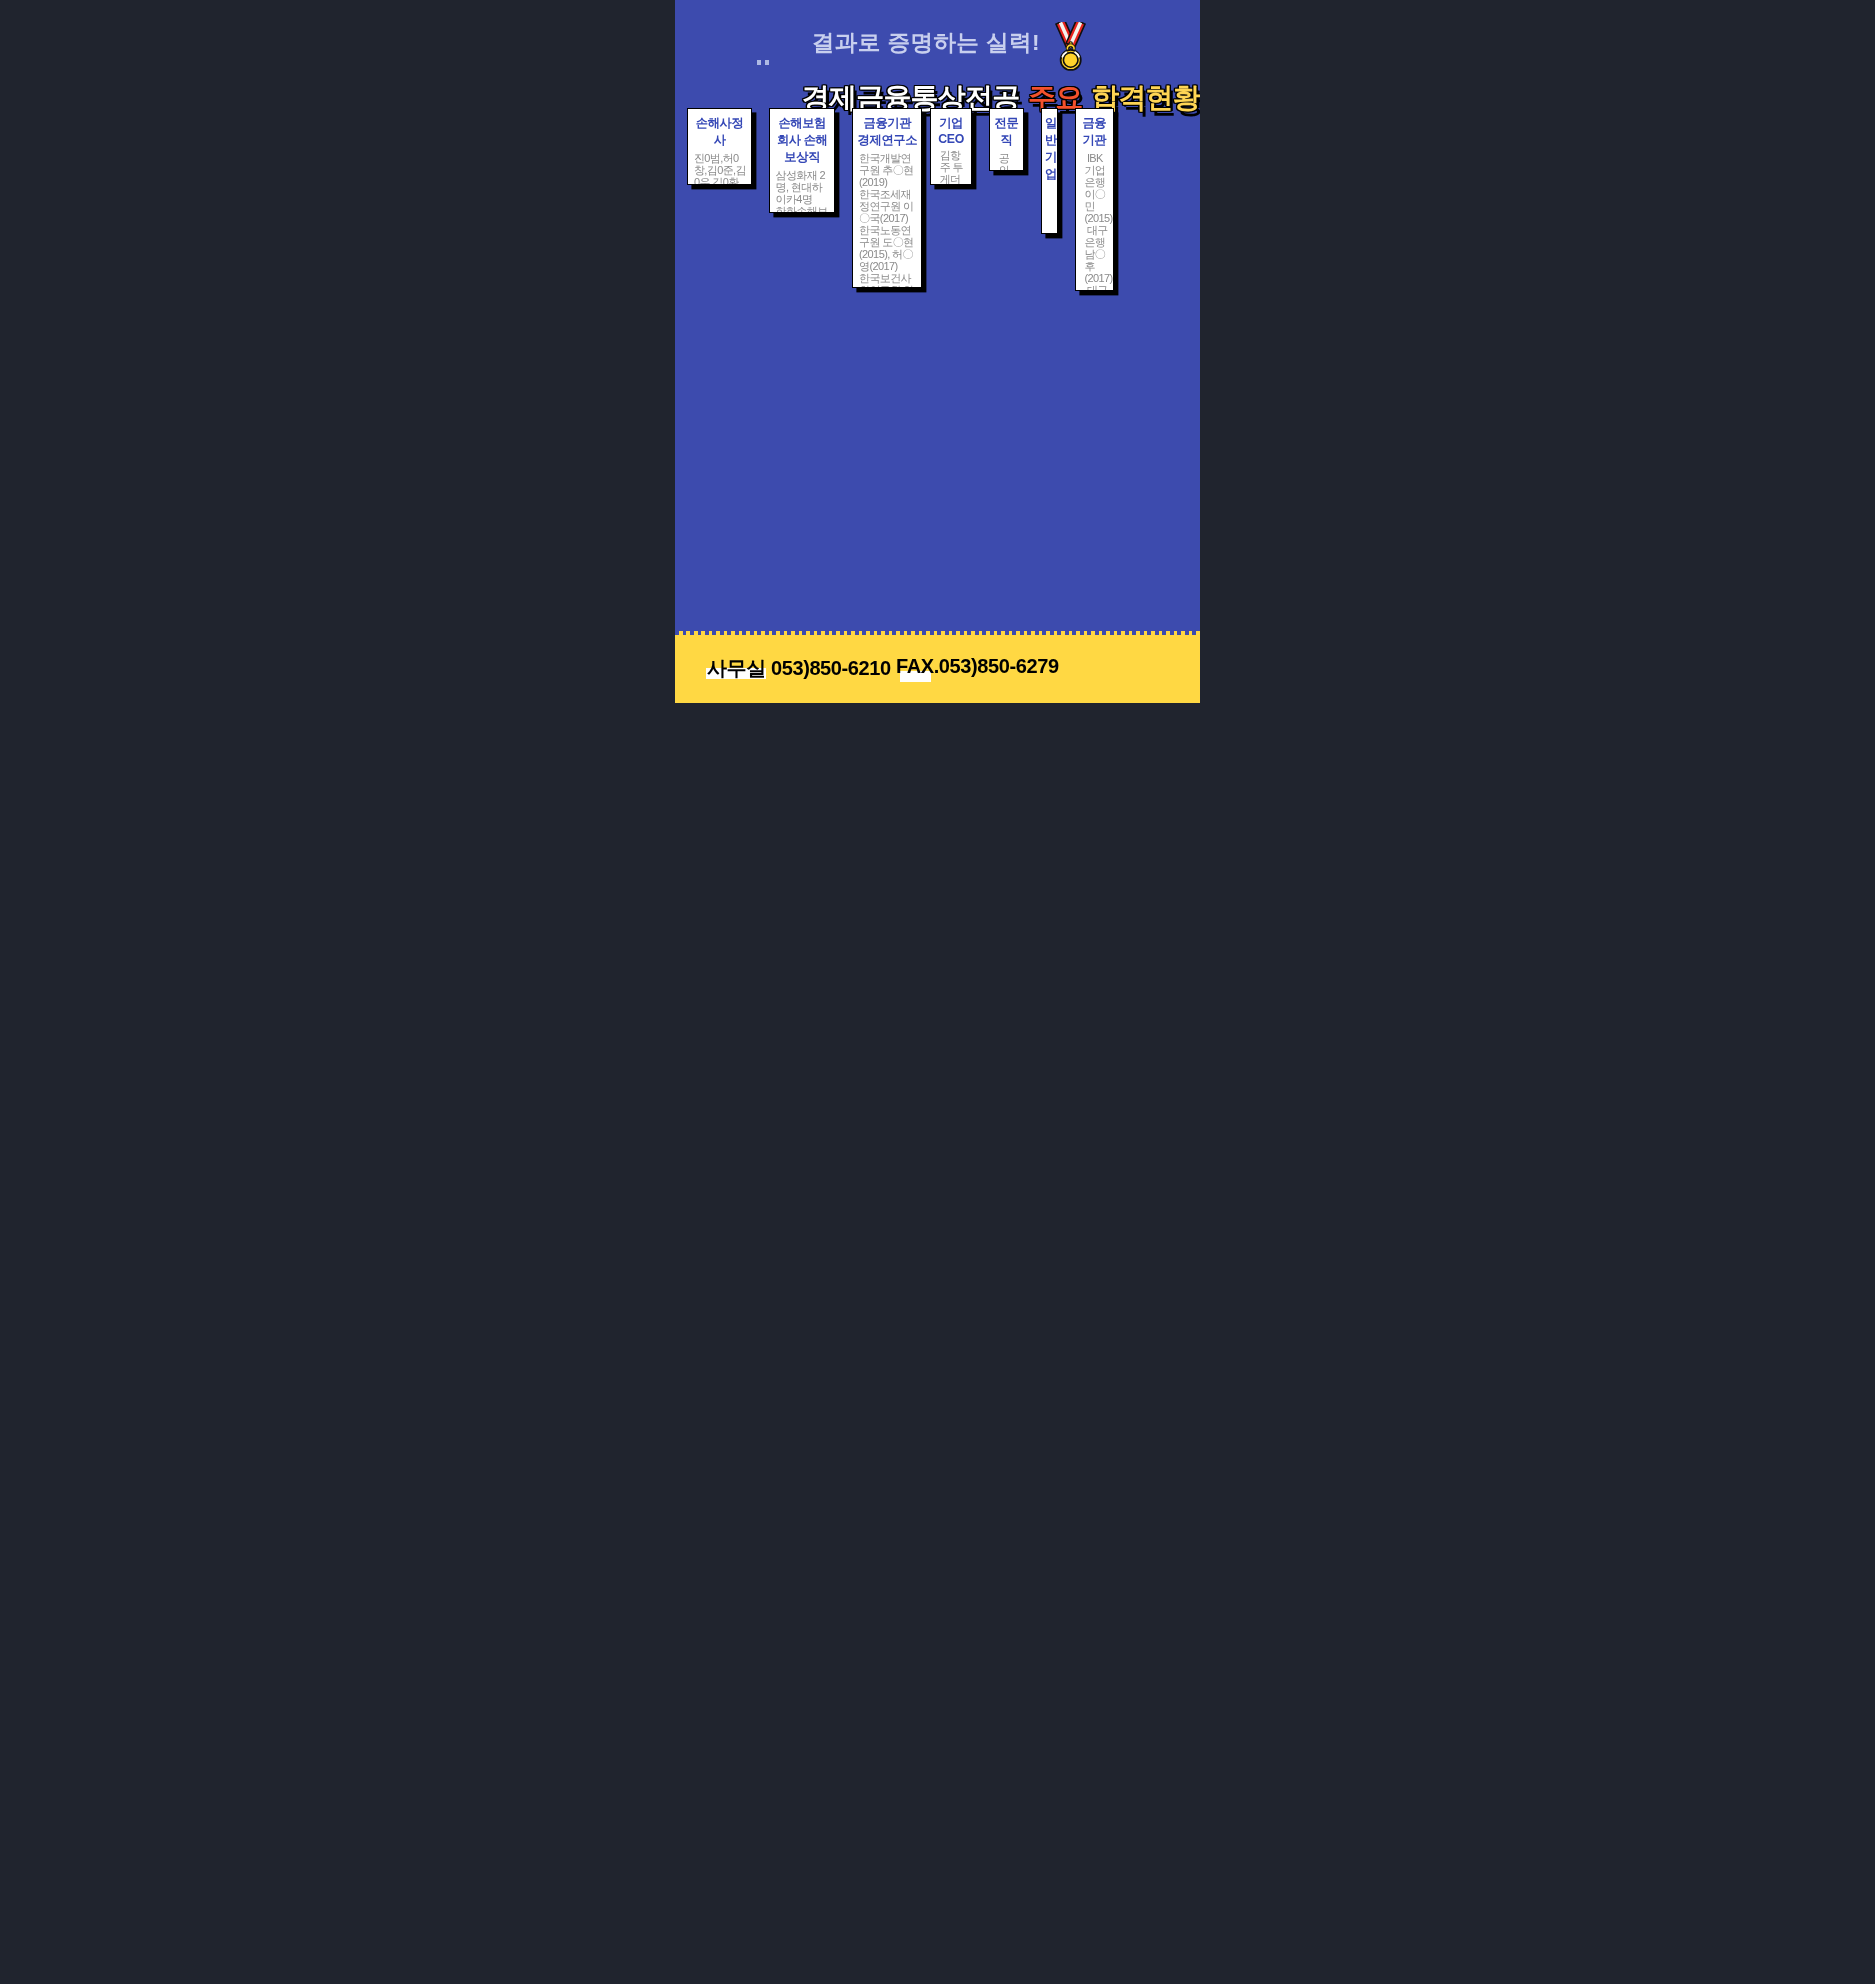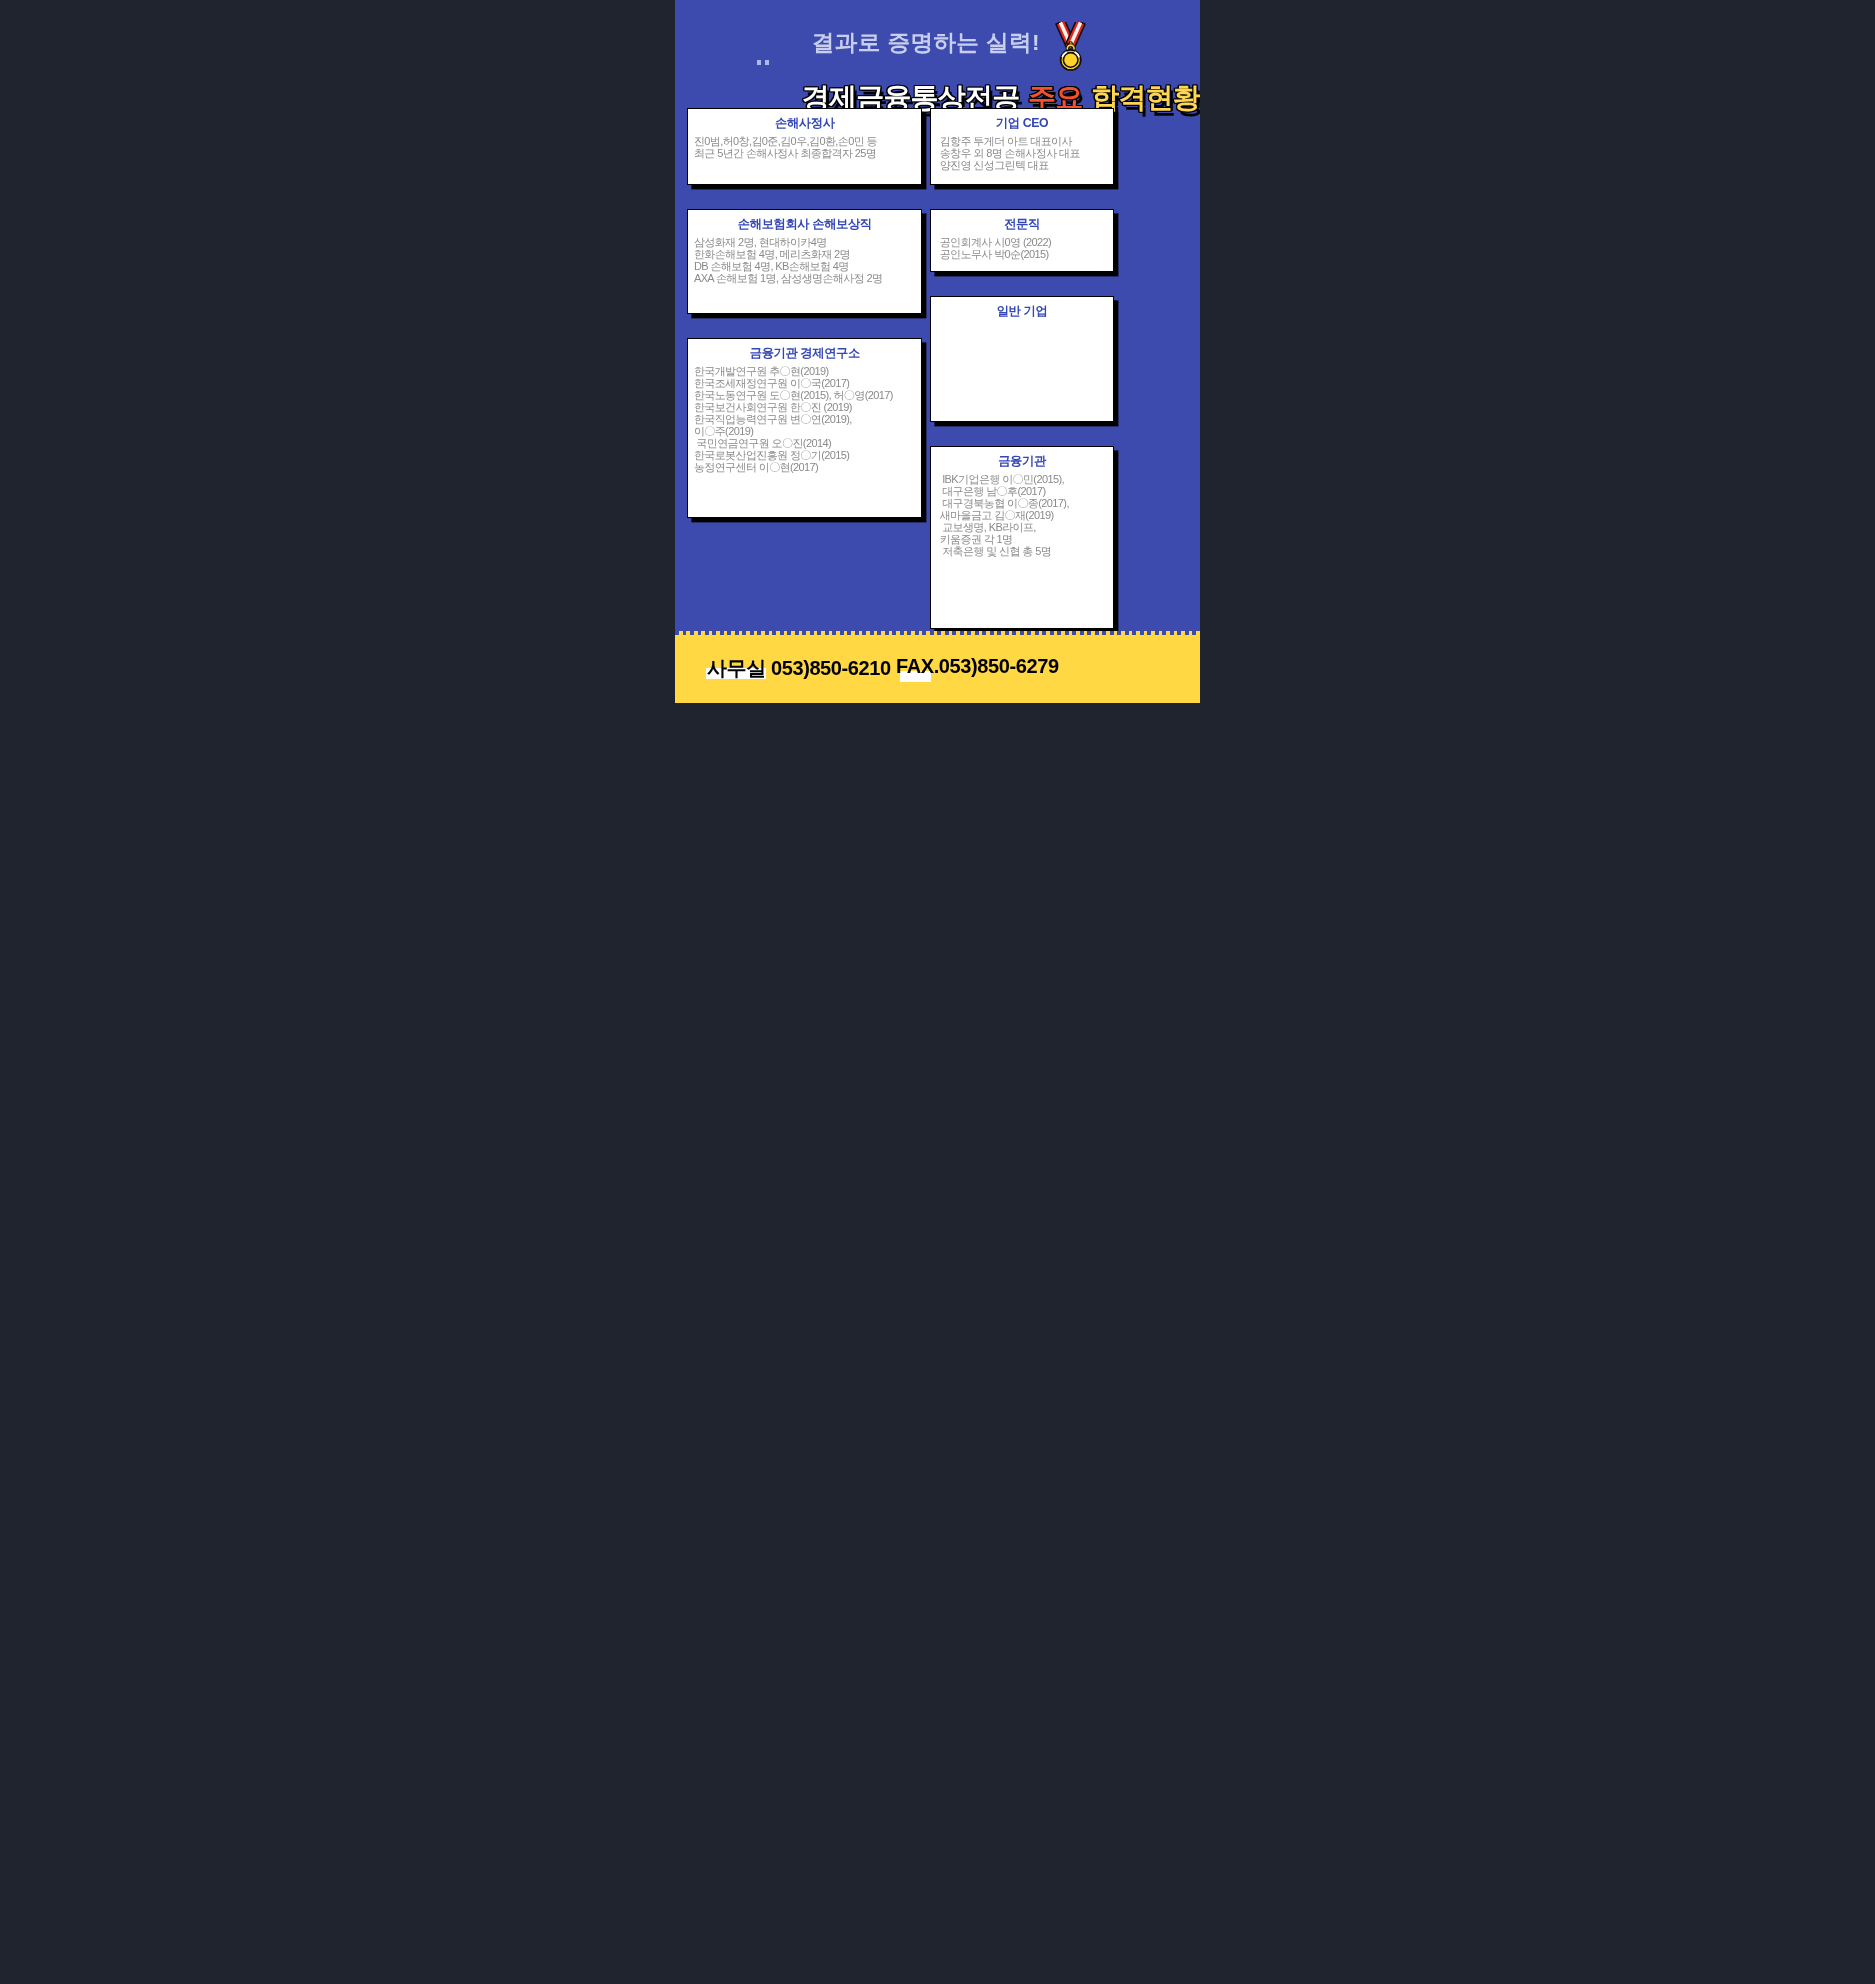--- a/index.html
+++ b/index.html
@@ -27,21 +27,21 @@
   .main-title span{
     text-shadow:
       -1.2px -1.2px 0 #000, 1.2px -1.2px 0 #000, -1.2px 1.2px 0 #000, 1.2px 1.2px 0 #000,
       -1.2px 0 0 #000, 1.2px 0 0 #000, 0 -1.2px 0 #000, 0 1.2px 0 #000,
       3.2px 4.8px 0 #000;
   }
   .t-white{color:#FFFFFF;}
   .t-red{color:#F4512C;}
   .t-yellow{color:#FFD554;}
   
-  .col{position:absolute;top:108px;display:flex;flex-direction:column;gap:24px;}
+  .col{position:absolute;top:108px;display:flex;flex-direction:row;gap:17px;}
   .col-left{left:12.3px;width:235px;}
   .col-right{left:255px;width:184px;}
   .card{
     background:#fff;border:1.2px solid #000;box-shadow:4.4px 4.4px 0 #000;
     box-sizing:border-box;overflow:hidden;
   }
   .card-l1{height:77px}.card-l2{height:88px}.card-l3{height:105px}.card-l4{height:180px}
   .card-r1{height:77px}.card-r2{height:63px}.card-r3{height:126px}.card-r4{height:183px}
   .card-title{
     margin:6px 3.2px 2.8px;text-align:center;

